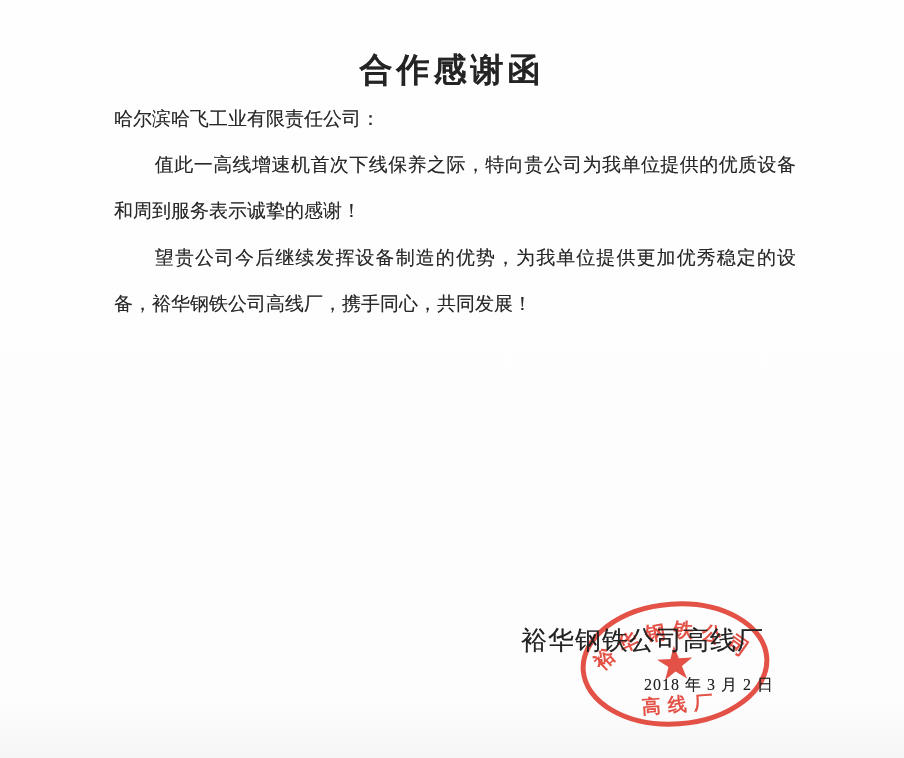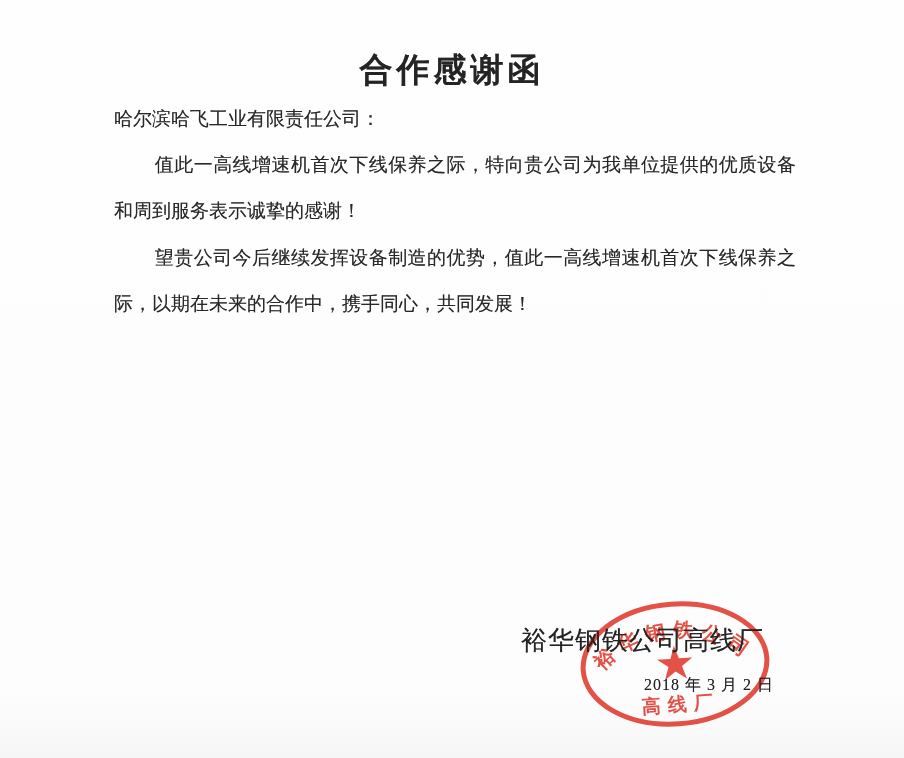--- a/index.html
+++ b/index.html
@@ -75,21 +75,21 @@
 </head>
 <body>
 
 <div class="page">
 
   <h1 class="doc-title">合作感谢函</h1>
 
   <div class="body-text">
     <p class="salutation">哈尔滨哈飞工业有限责任公司：</p>
     <p class="para">值此一高线增速机首次下线保养之际，特向贵公司为我单位提供的优质设备和周到服务表示诚挚的感谢！</p>
-    <p class="para">望贵公司今后继续发挥设备制造的优势，值此一高线增速机首次下线保养之际，以期在未来的合作中，携手同心，共同发展！</p>
+    <p class="para">望贵公司今后继续发挥设备制造的优势，为我单位提供更加优秀稳定的设备，裕华钢铁公司高线厂，携手同心，共同发展！</p>
   </div>
 
   <div class="signature-line">裕华钢铁公司高线厂</div>
 
   <div class="date-line">2018 年 3 月 2 日</div>
 
   <svg class="seal" viewBox="0 0 196 132" aria-hidden="true">
     <ellipse cx="98" cy="66" rx="92" ry="60" fill="none" stroke-width="5" stroke="#e03a2e"></ellipse>
     <defs>
       <path id="sealArc" d="M 16 88 A 83 58 0 0 1 180 88" fill="none"></path>

